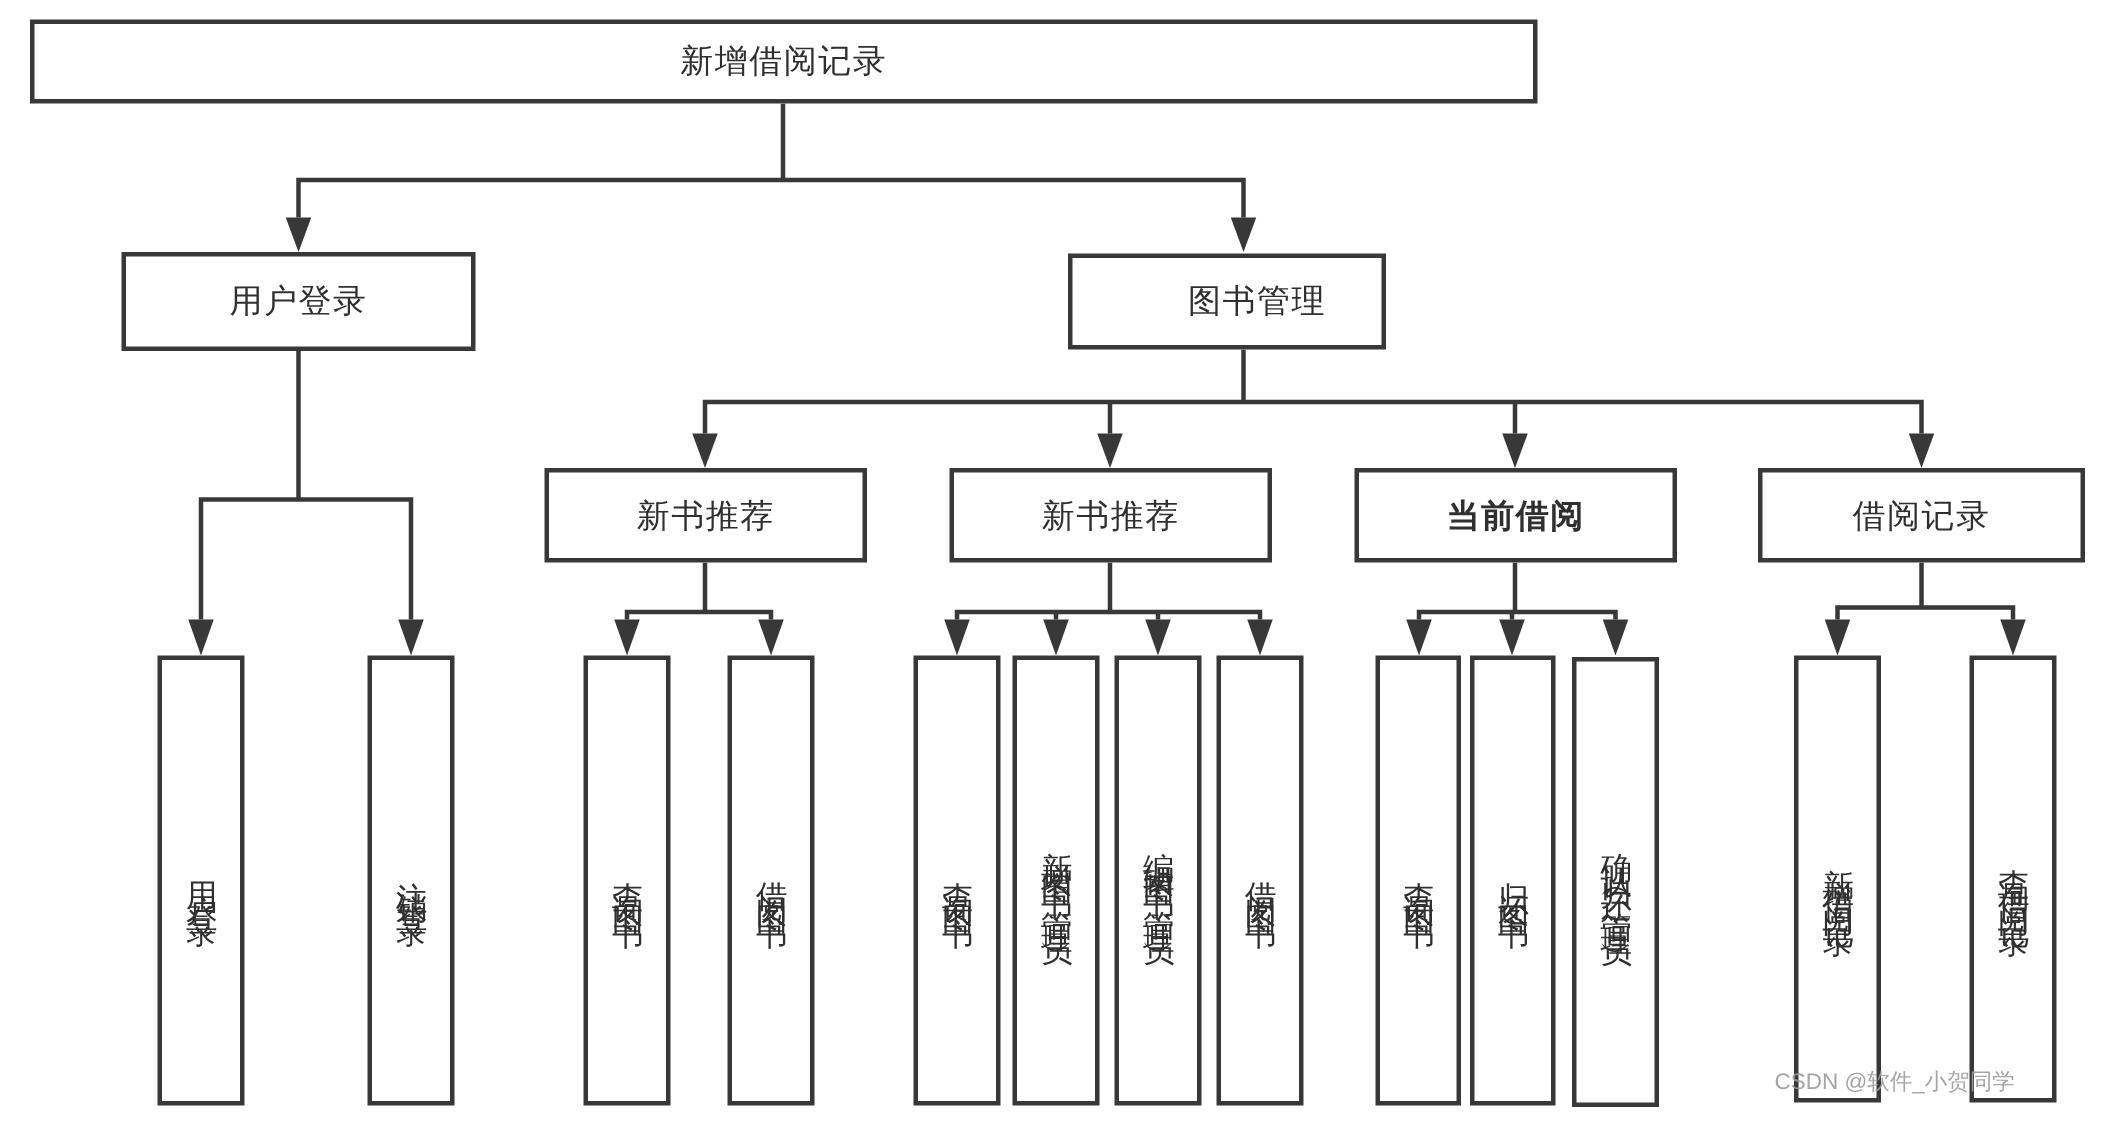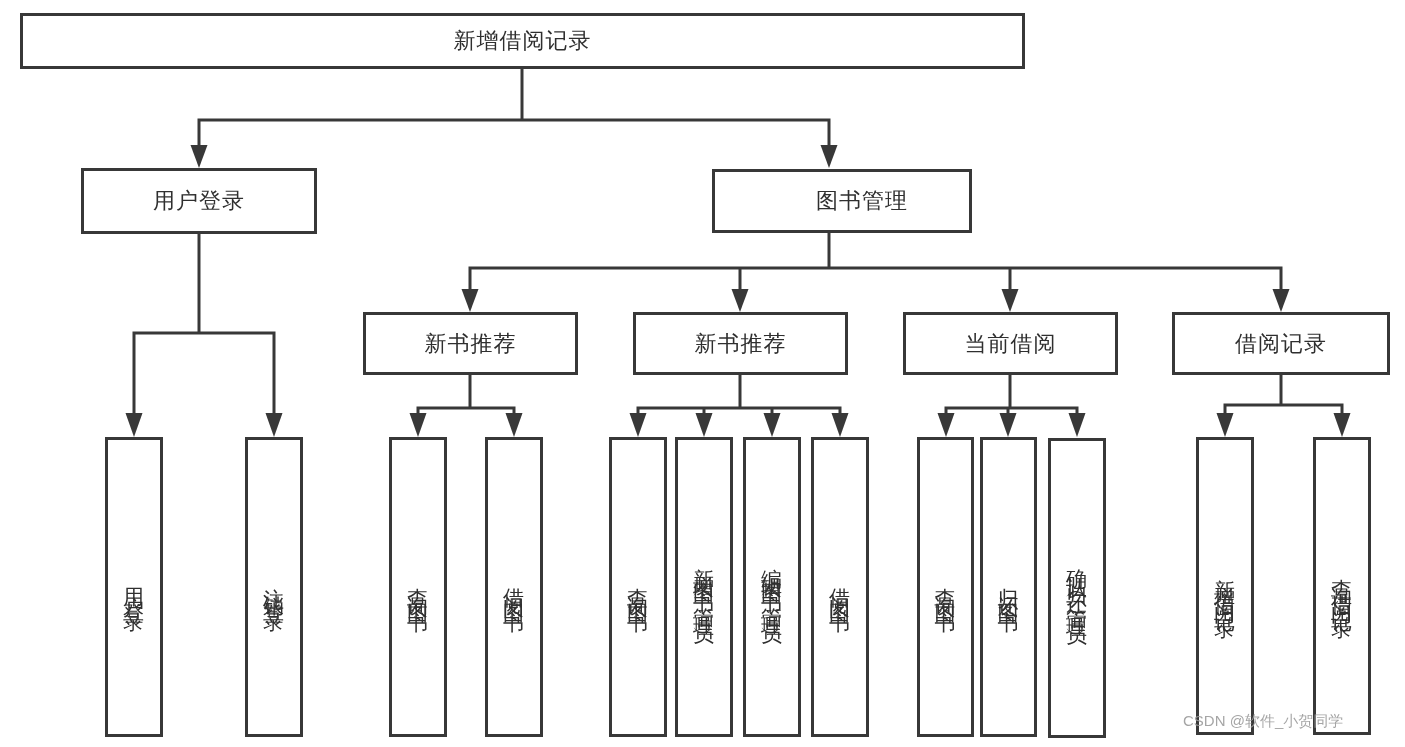--- a/index.html
+++ b/index.html
@@ -119,31 +119,31 @@
     <polygon points="1333.5,413 1350.5,413 1342,437"></polygon>
   </svg>
 
   <div class="node h-node" style="left:20px; top:13px; width:1005px; height:56px;">
     <span>新增借阅记录</span>
   </div>
 
   <div class="node h-node" style="left:81px; top:168px; width:236px; height:66px;">
     <span>用户登录</span>
   </div>
-  <div class="node h-node" style="left:712px; top:169px; width:260px; height:64px;padding-left:40px;">
+  <div class="node h-node" style="left:712px; top:169px; width:212px; height:64px;padding-left:40px;">
     <span>图书管理</span>
   </div>
 
   <div class="node h-node" style="left:363px; top:312px; width:215px; height:63px;">
     <span>新书推荐</span>
   </div>
   <div class="node h-node" style="left:633px; top:312px; width:215px; height:63px;">
     <span>新书推荐</span>
   </div>
-  <div class="node h-node" style="left:903px; top:312px; width:215px; height:63px;">
+  <div class="node h-node" style="left:903px; top:312px; width:215px; height:63px;font-weight:bold;">
     <span>当前借阅</span>
   </div>
   <div class="node h-node" style="left:1172px; top:312px; width:218px; height:63px;">
     <span>借阅记录</span>
   </div>
 
   <div class="node v-node" style="left:105px; top:437px; width:58px; height:300px;">
     <span class="v-text">用户登录</span>
   </div>
   <div class="node v-node" style="left:245px; top:437px; width:58px; height:300px;">

